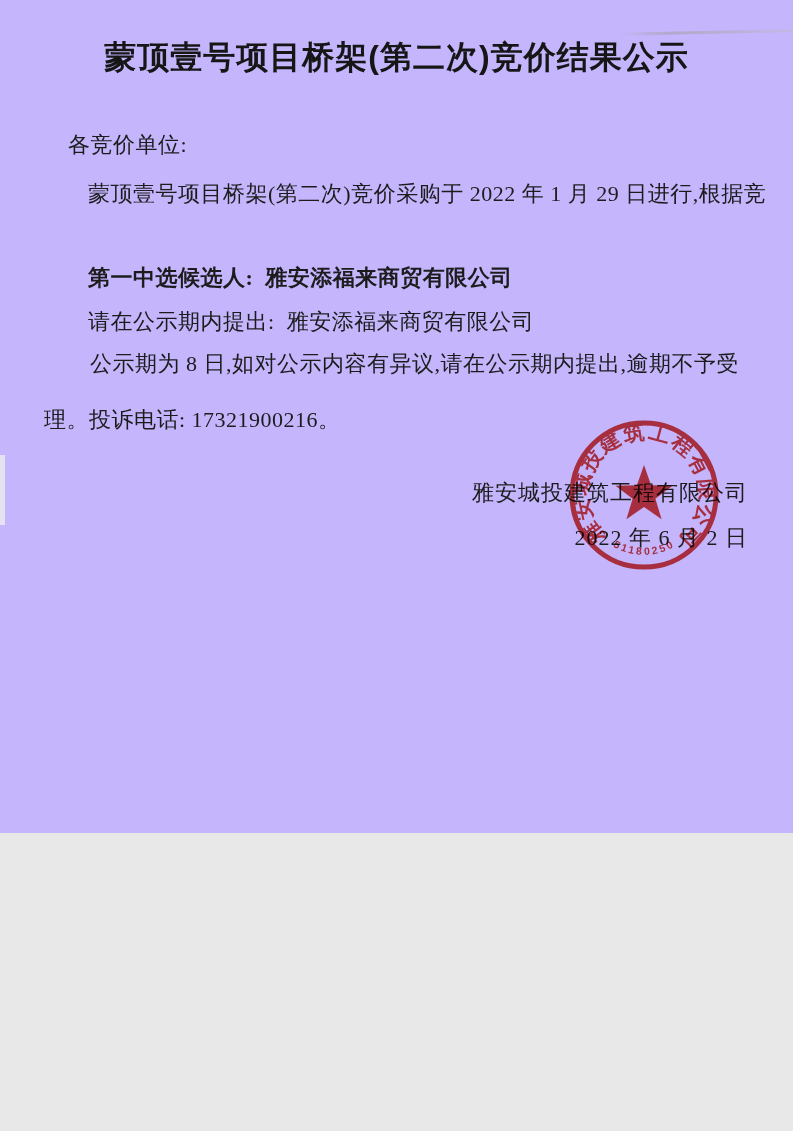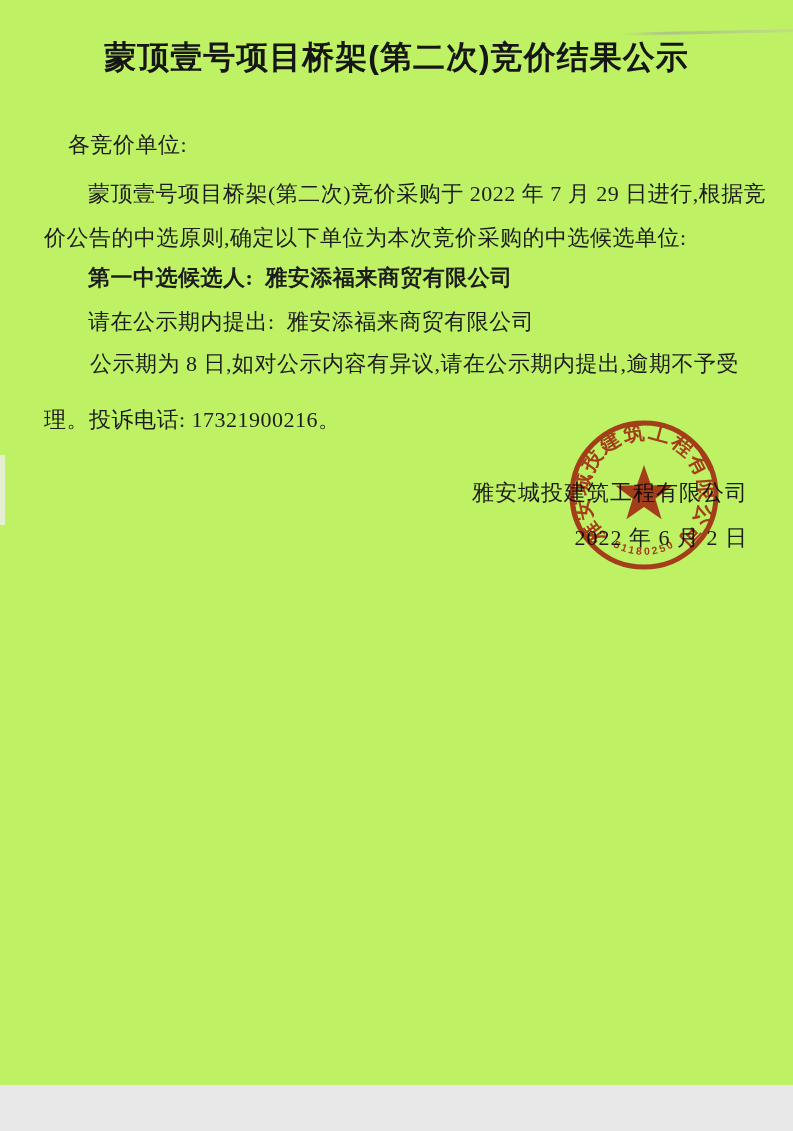--- a/index.html
+++ b/index.html
@@ -1,20 +1,20 @@
 <!DOCTYPE html>
 <html><head>
 <meta charset="utf-8">
 <style>
   html,body{margin:0;padding:0;background:#e8e8e8;}
   .page{
     position:relative;
-    width:793px;height:1085px;
+    width:793px;height:833px;
     margin:0 auto;
-    background:#bef264;
+    background:#c4b5fd;
     overflow:hidden;
     font-family:"Liberation Serif","DejaVu Serif",serif;
     color:#1a1a1a;
   }
   .doc-title{
     position:absolute;
     top:36px;left:0;right:0;
     text-align:center;
     font-family:"Liberation Sans","DejaVu Sans",sans-serif;
     font-size:32px;
@@ -73,22 +73,21 @@
 
 <div class="page">
 
   <div class="scan-line-artifact"></div>
   <div class="scan-smudge-left"></div>
 
   <div class="doc-title">蒙顶壹号项目桥架(第二次)竞价结果公示</div>
 
   <div class="line" style="top:132px;margin-left:24px;">各竞价单位:</div>
 
-  <div class="line indent" style="top:181px;">蒙顶壹号项目桥架(第二次)竞价采购于 2022 年 7 月 29 日进行,根据竞</div>
-  <div class="line" style="top:225px;">价公告的中选原则,确定以下单位为本次竞价采购的中选候选单位:</div>
+  <div class="line indent" style="top:181px;">蒙顶壹号项目桥架(第二次)竞价采购于 2022 年 1 月 29 日进行,根据竞</div>
 
   <div class="line indent" style="top:265px;font-weight:bold;">
     <span>第一中选候选人:</span><span class="cand-name">雅安添福来商贸有限公司</span>
   </div>
   <div class="line indent" style="top:309px;">
     <span>请在公示期内提出:</span><span class="cand-name">雅安添福来商贸有限公司</span>
   </div>
 
   <div class="line" style="top:351px;left:90px;">公示期为 8 日,如对公示内容有异议,请在公示期内提出,逾期不予受</div>
   <div class="line" style="top:391px;margin-top:16px;">理。投诉电话: 17321900216。</div>

